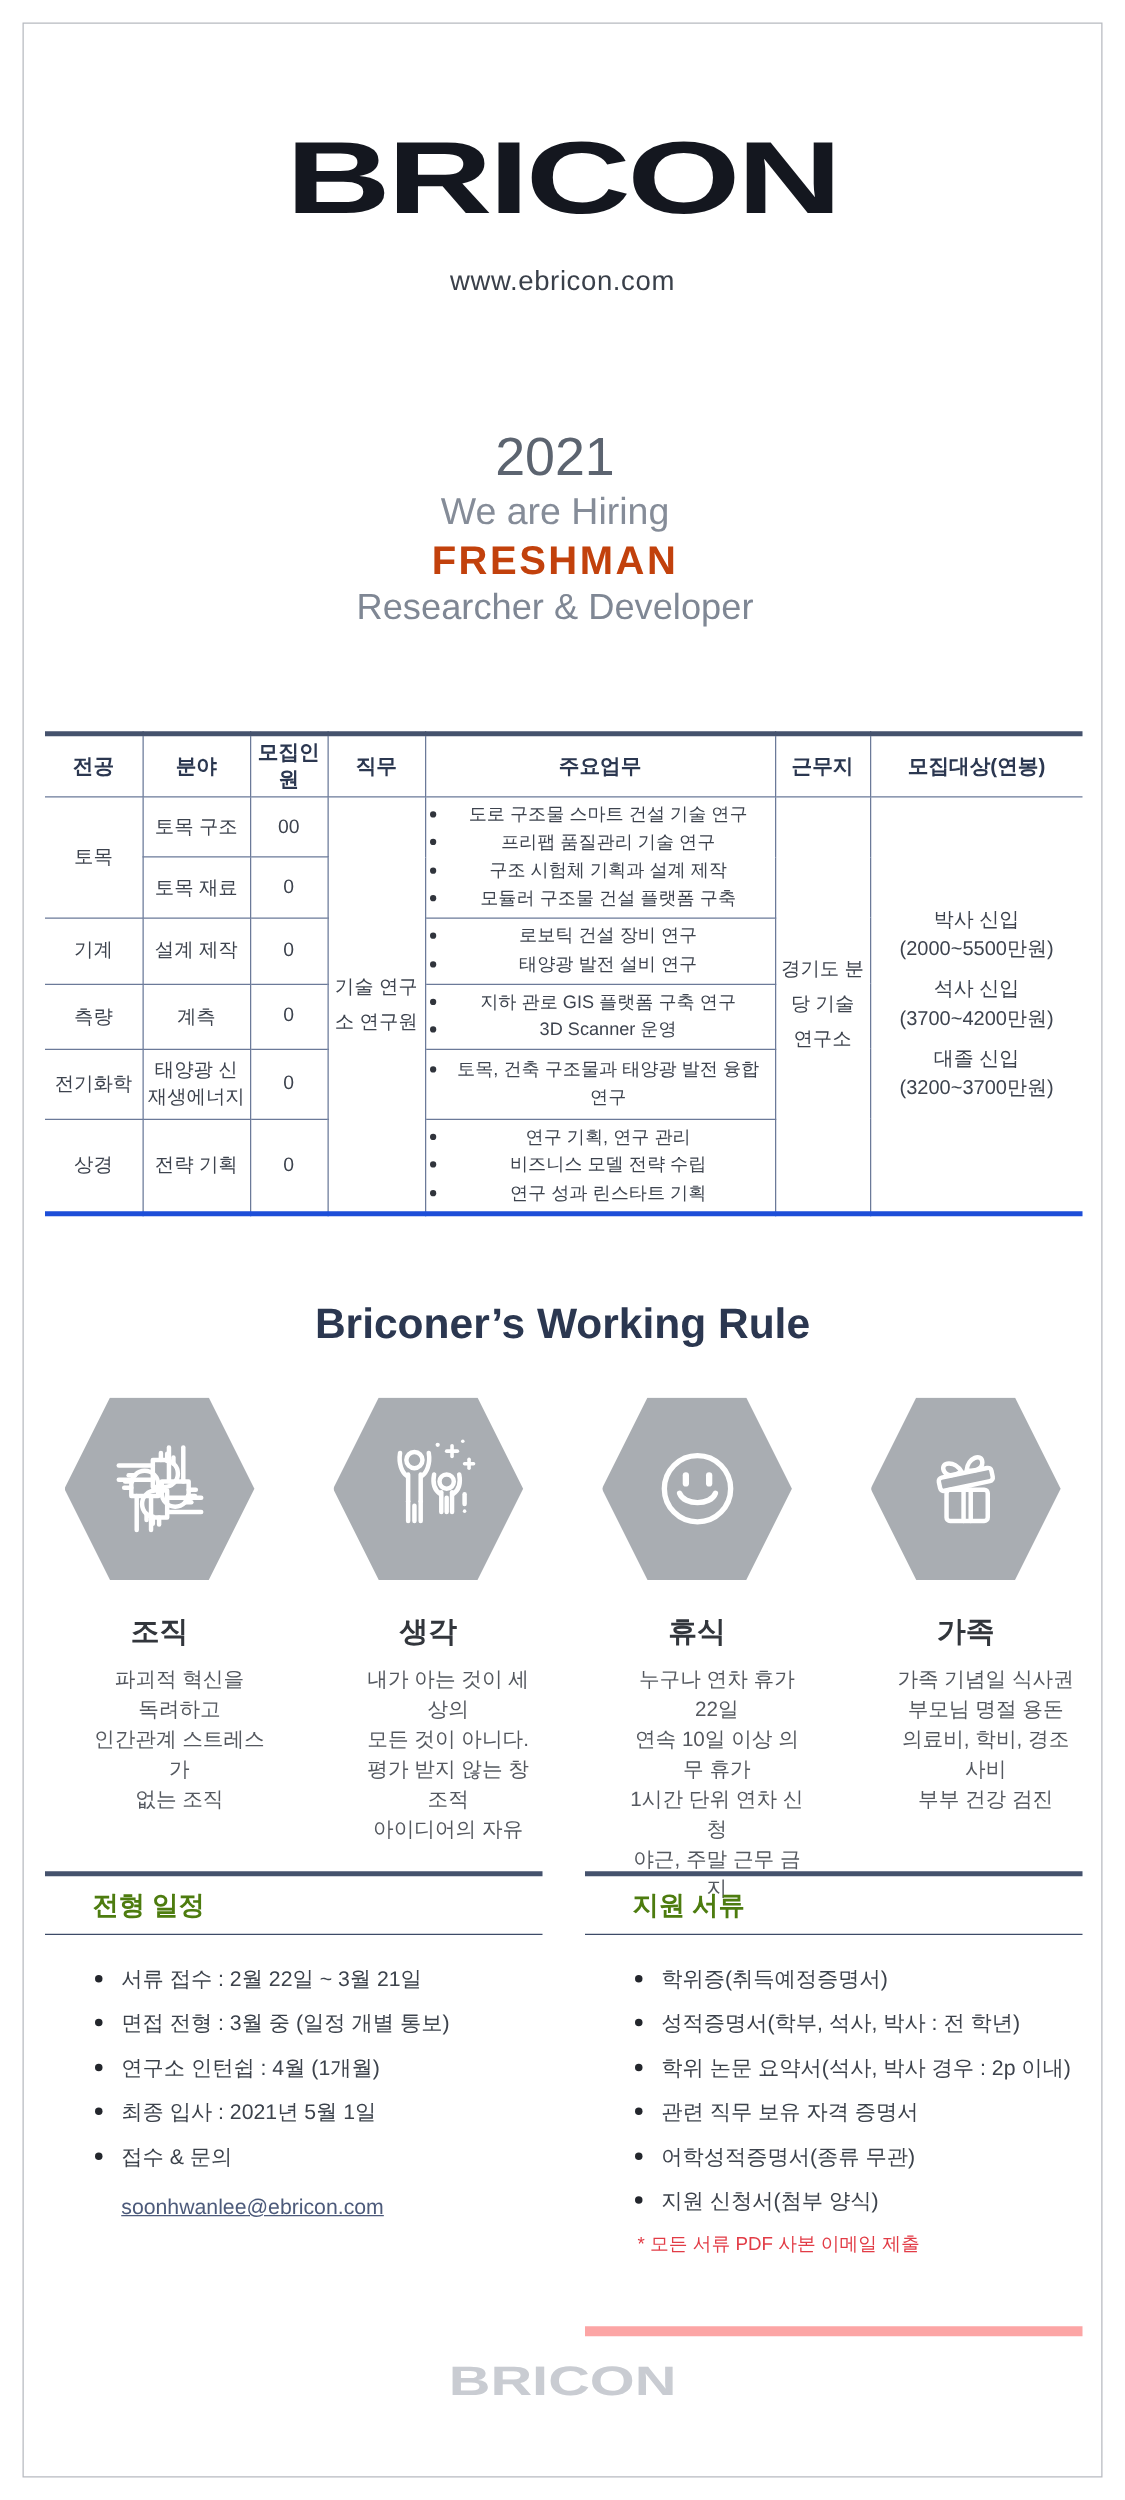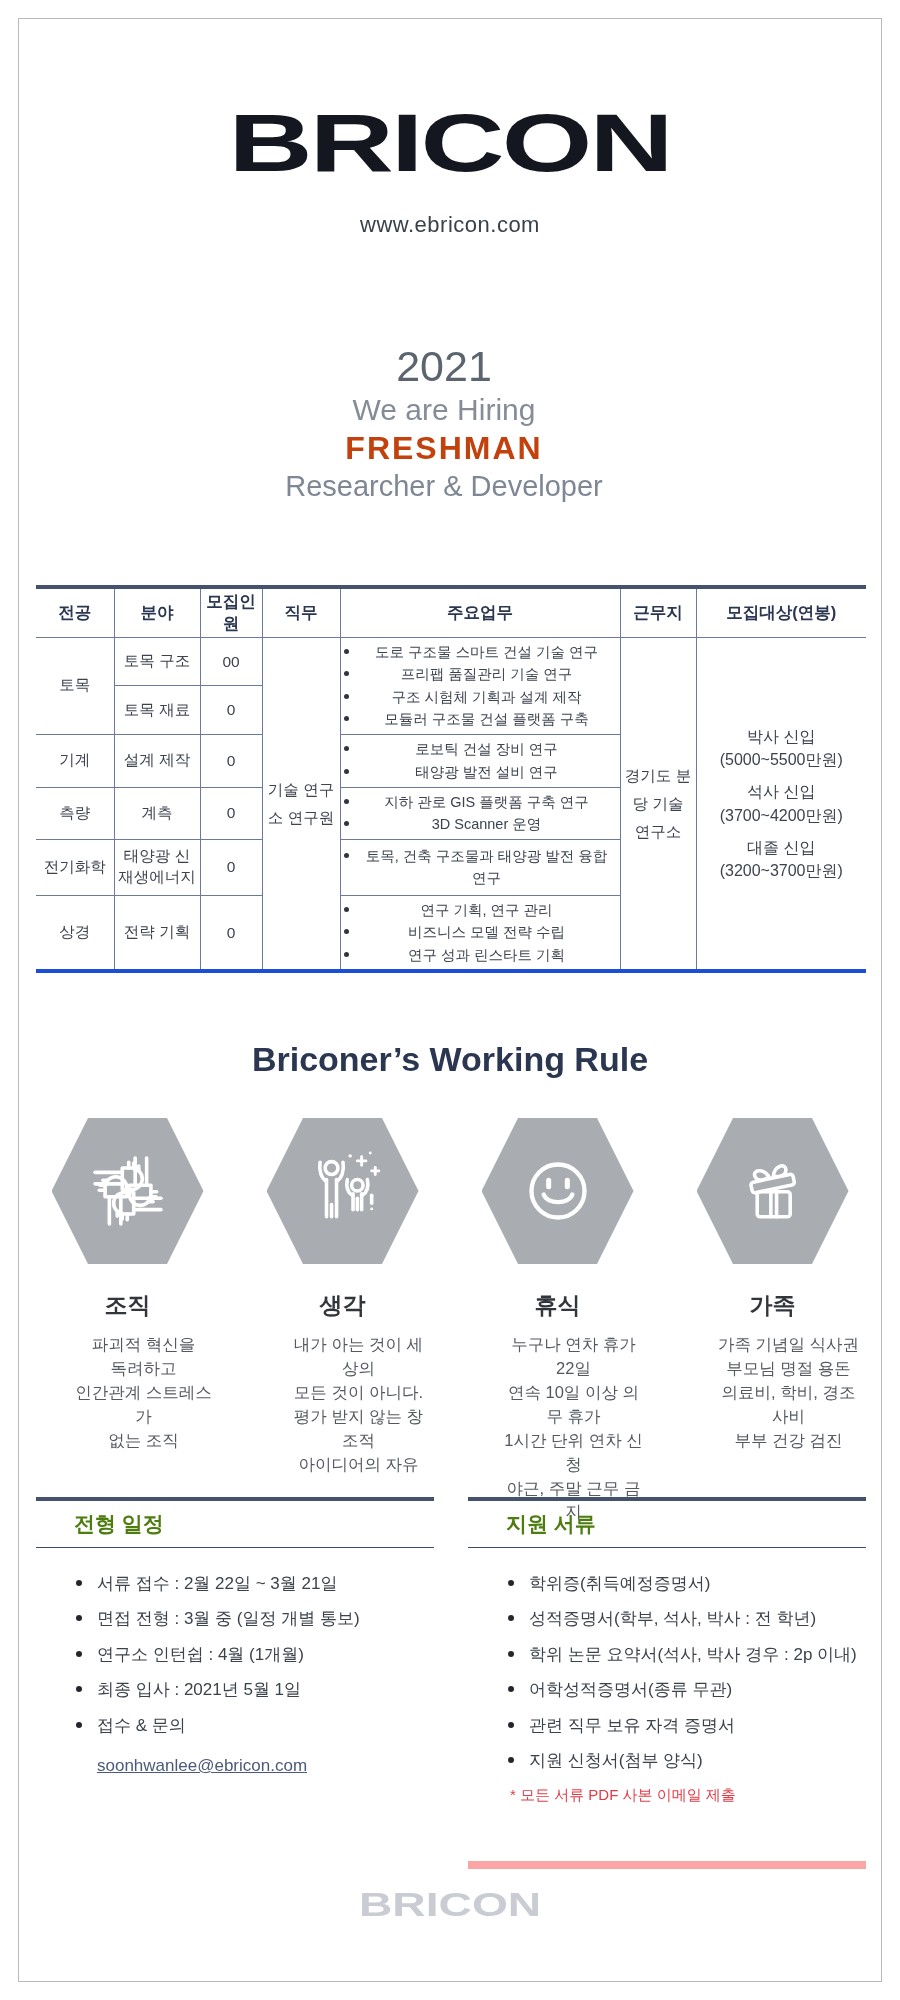--- a/index.html
+++ b/index.html
@@ -125,21 +125,21 @@
           <li>도로 구조물 스마트 건설 기술 연구</li>
           <li>프리팹 품질관리 기술 연구</li>
           <li>구조 시험체 기획과 설계 제작</li>
           <li>모듈러 구조물 건설 플랫폼 구축</li>
         </ul>
       </td>
       <td class="location" rowspan="6">경기도 분당 기술 연구소</td>
       <td class="edge-r" rowspan="6">
         <div class="salary-block">
           <div class="salary-level">박사 신입</div>
-          <div class="salary-range">(5000~5500만원)</div>
+          <div class="salary-range">(2000~5500만원)</div>
         </div>
         <div class="salary-block">
           <div class="salary-level">석사 신입</div>
           <div class="salary-range">(3700~4200만원)</div>
         </div>
         <div class="salary-block">
           <div class="salary-level">대졸 신입</div>
           <div class="salary-range">(3200~3700만원)</div>
         </div>
       </td>
@@ -336,22 +336,22 @@
       </li>
     </ul>
   </div>
 
   <div class="section-box section-right">
     <div class="section-title">지원 서류</div>
     <ul class="sec-list">
       <li>학위증(취득예정증명서)</li>
       <li>성적증명서(학부, 석사, 박사 : 전 학년)</li>
       <li>학위 논문 요약서(석사, 박사 경우 : 2p 이내)</li>
+      <li>관련 직무 보유 자격 증명서</li>
       <li>어학성적증명서(종류 무관)</li>
-      <li>관련 직무 보유 자격 증명서</li>
       <li>지원 신청서(첨부 양식)</li>
     </ul>
     <div class="doc-note">* 모든 서류 PDF 사본 이메일 제출</div>
   </div>
 
   <div class="logo-bottom">
     <span class="logo-text">BRICON</span>
   </div>
 </div>
 

